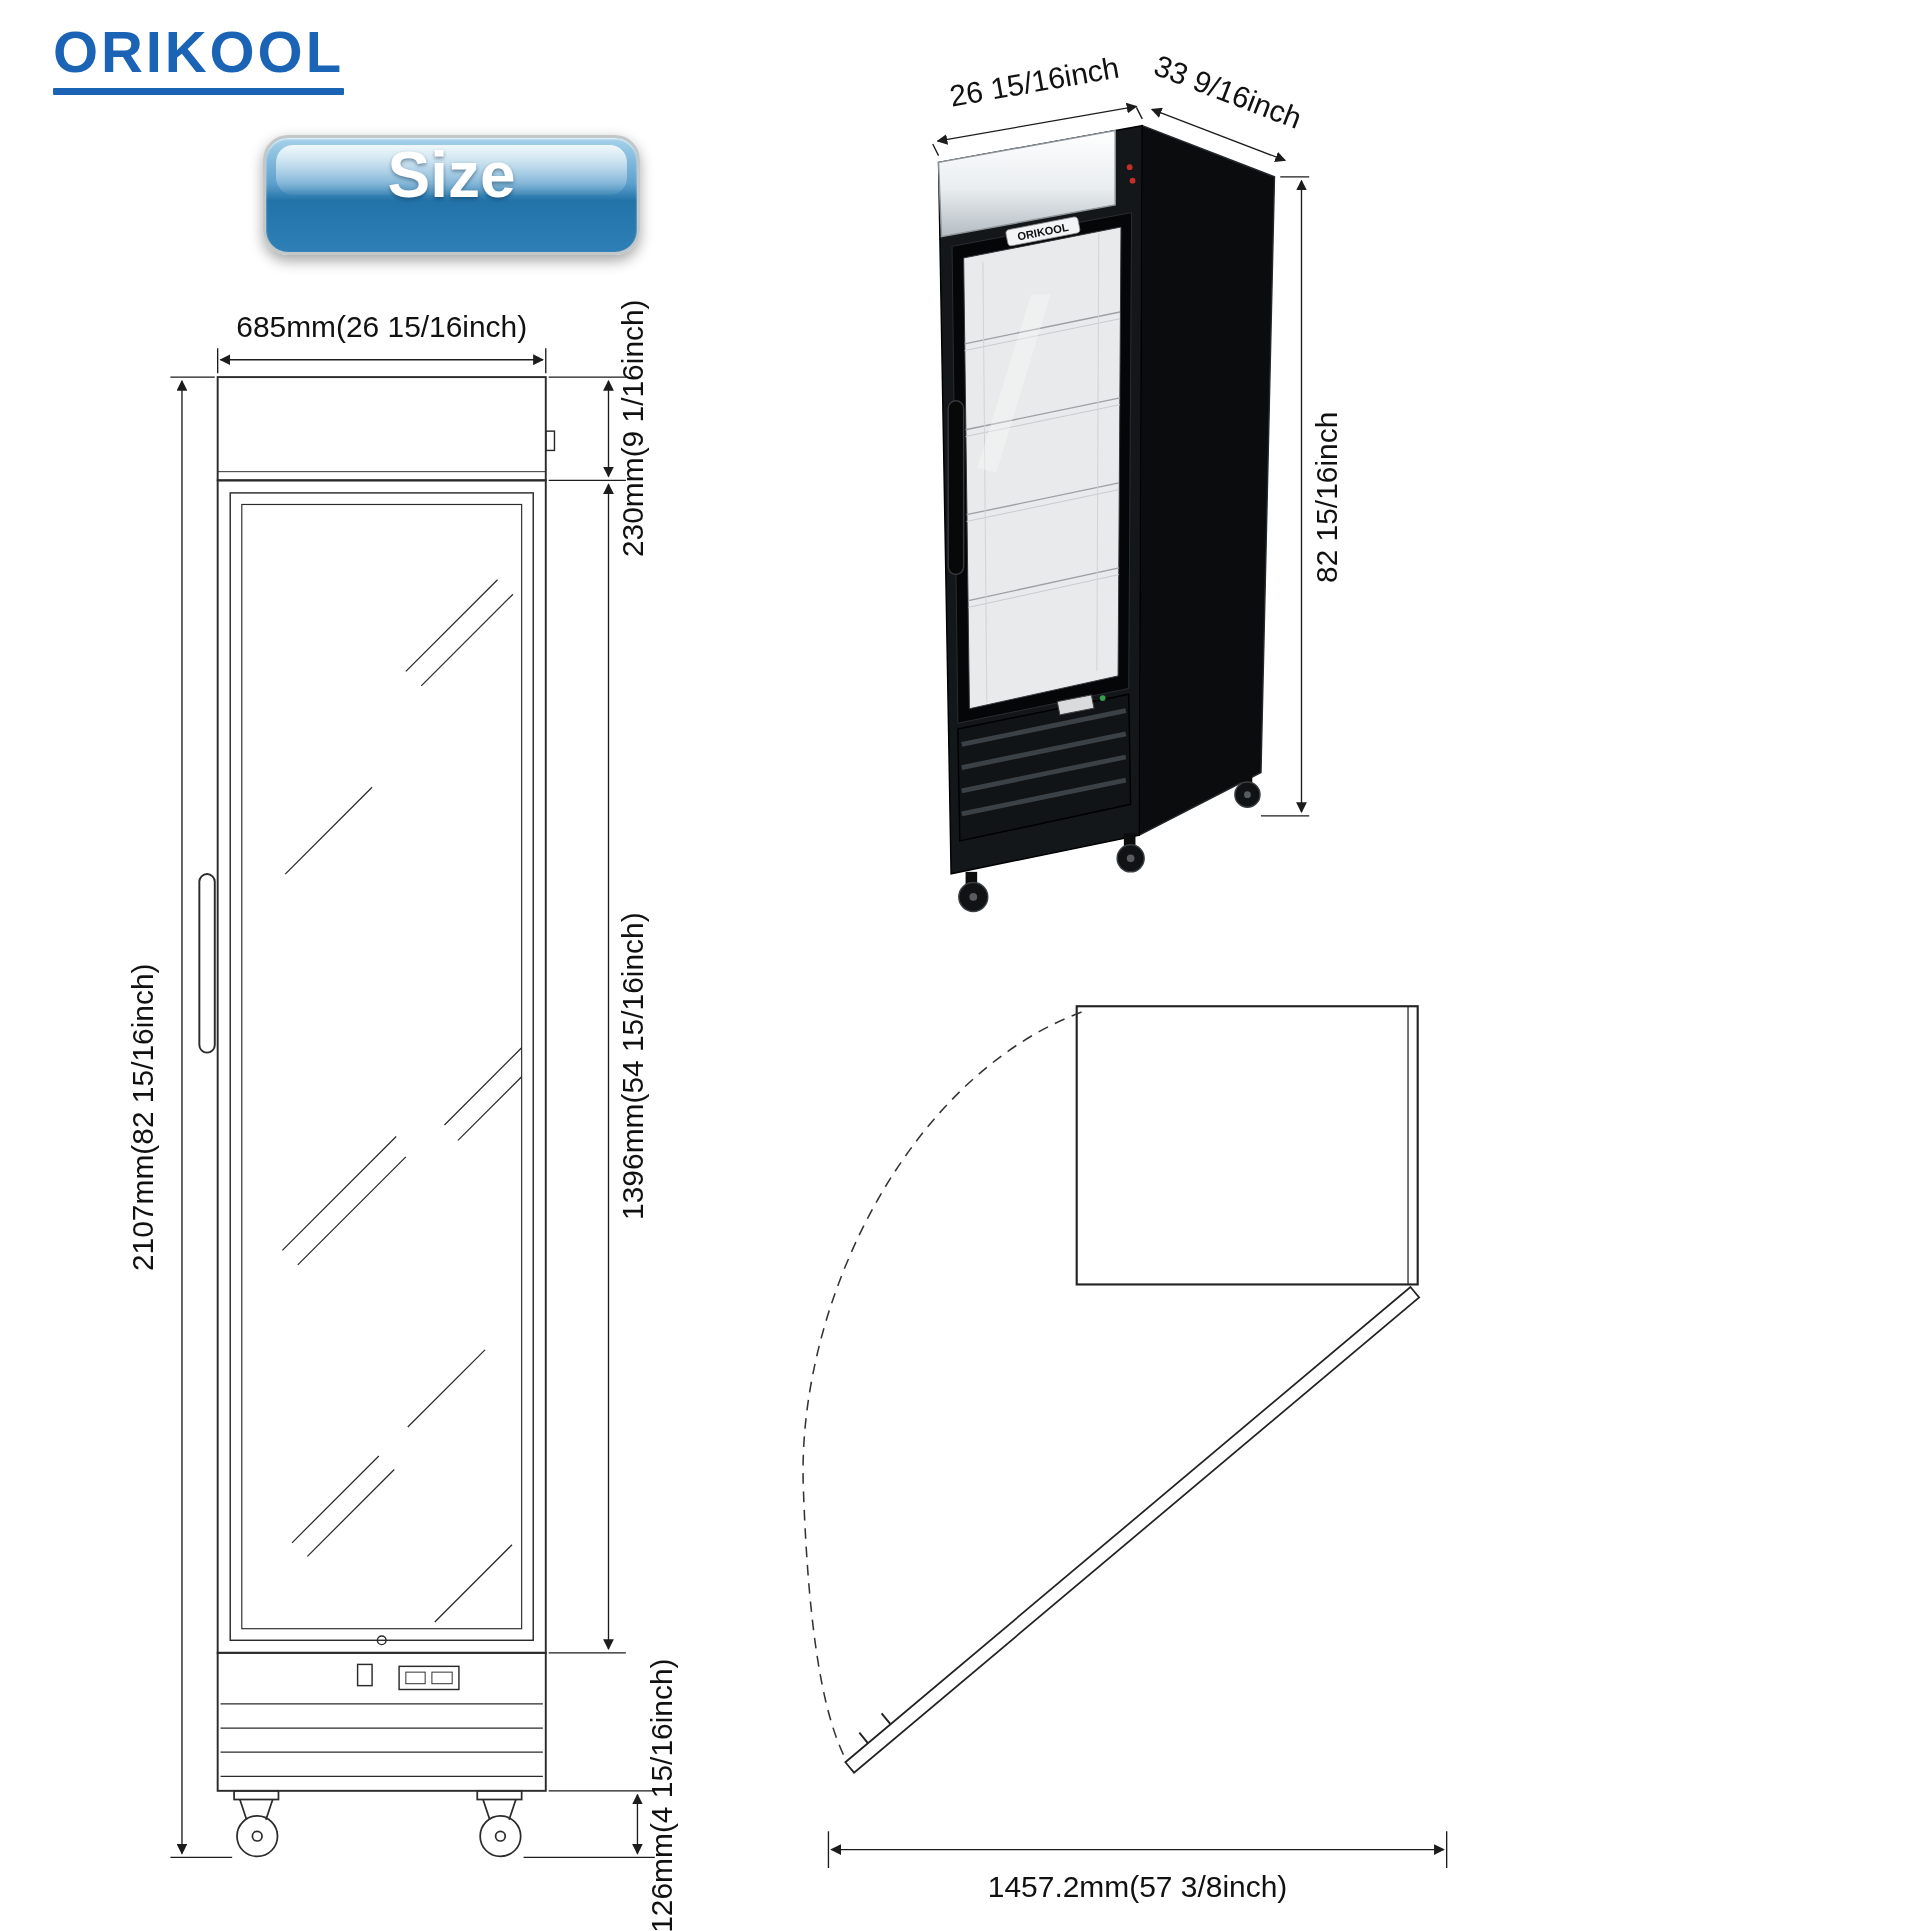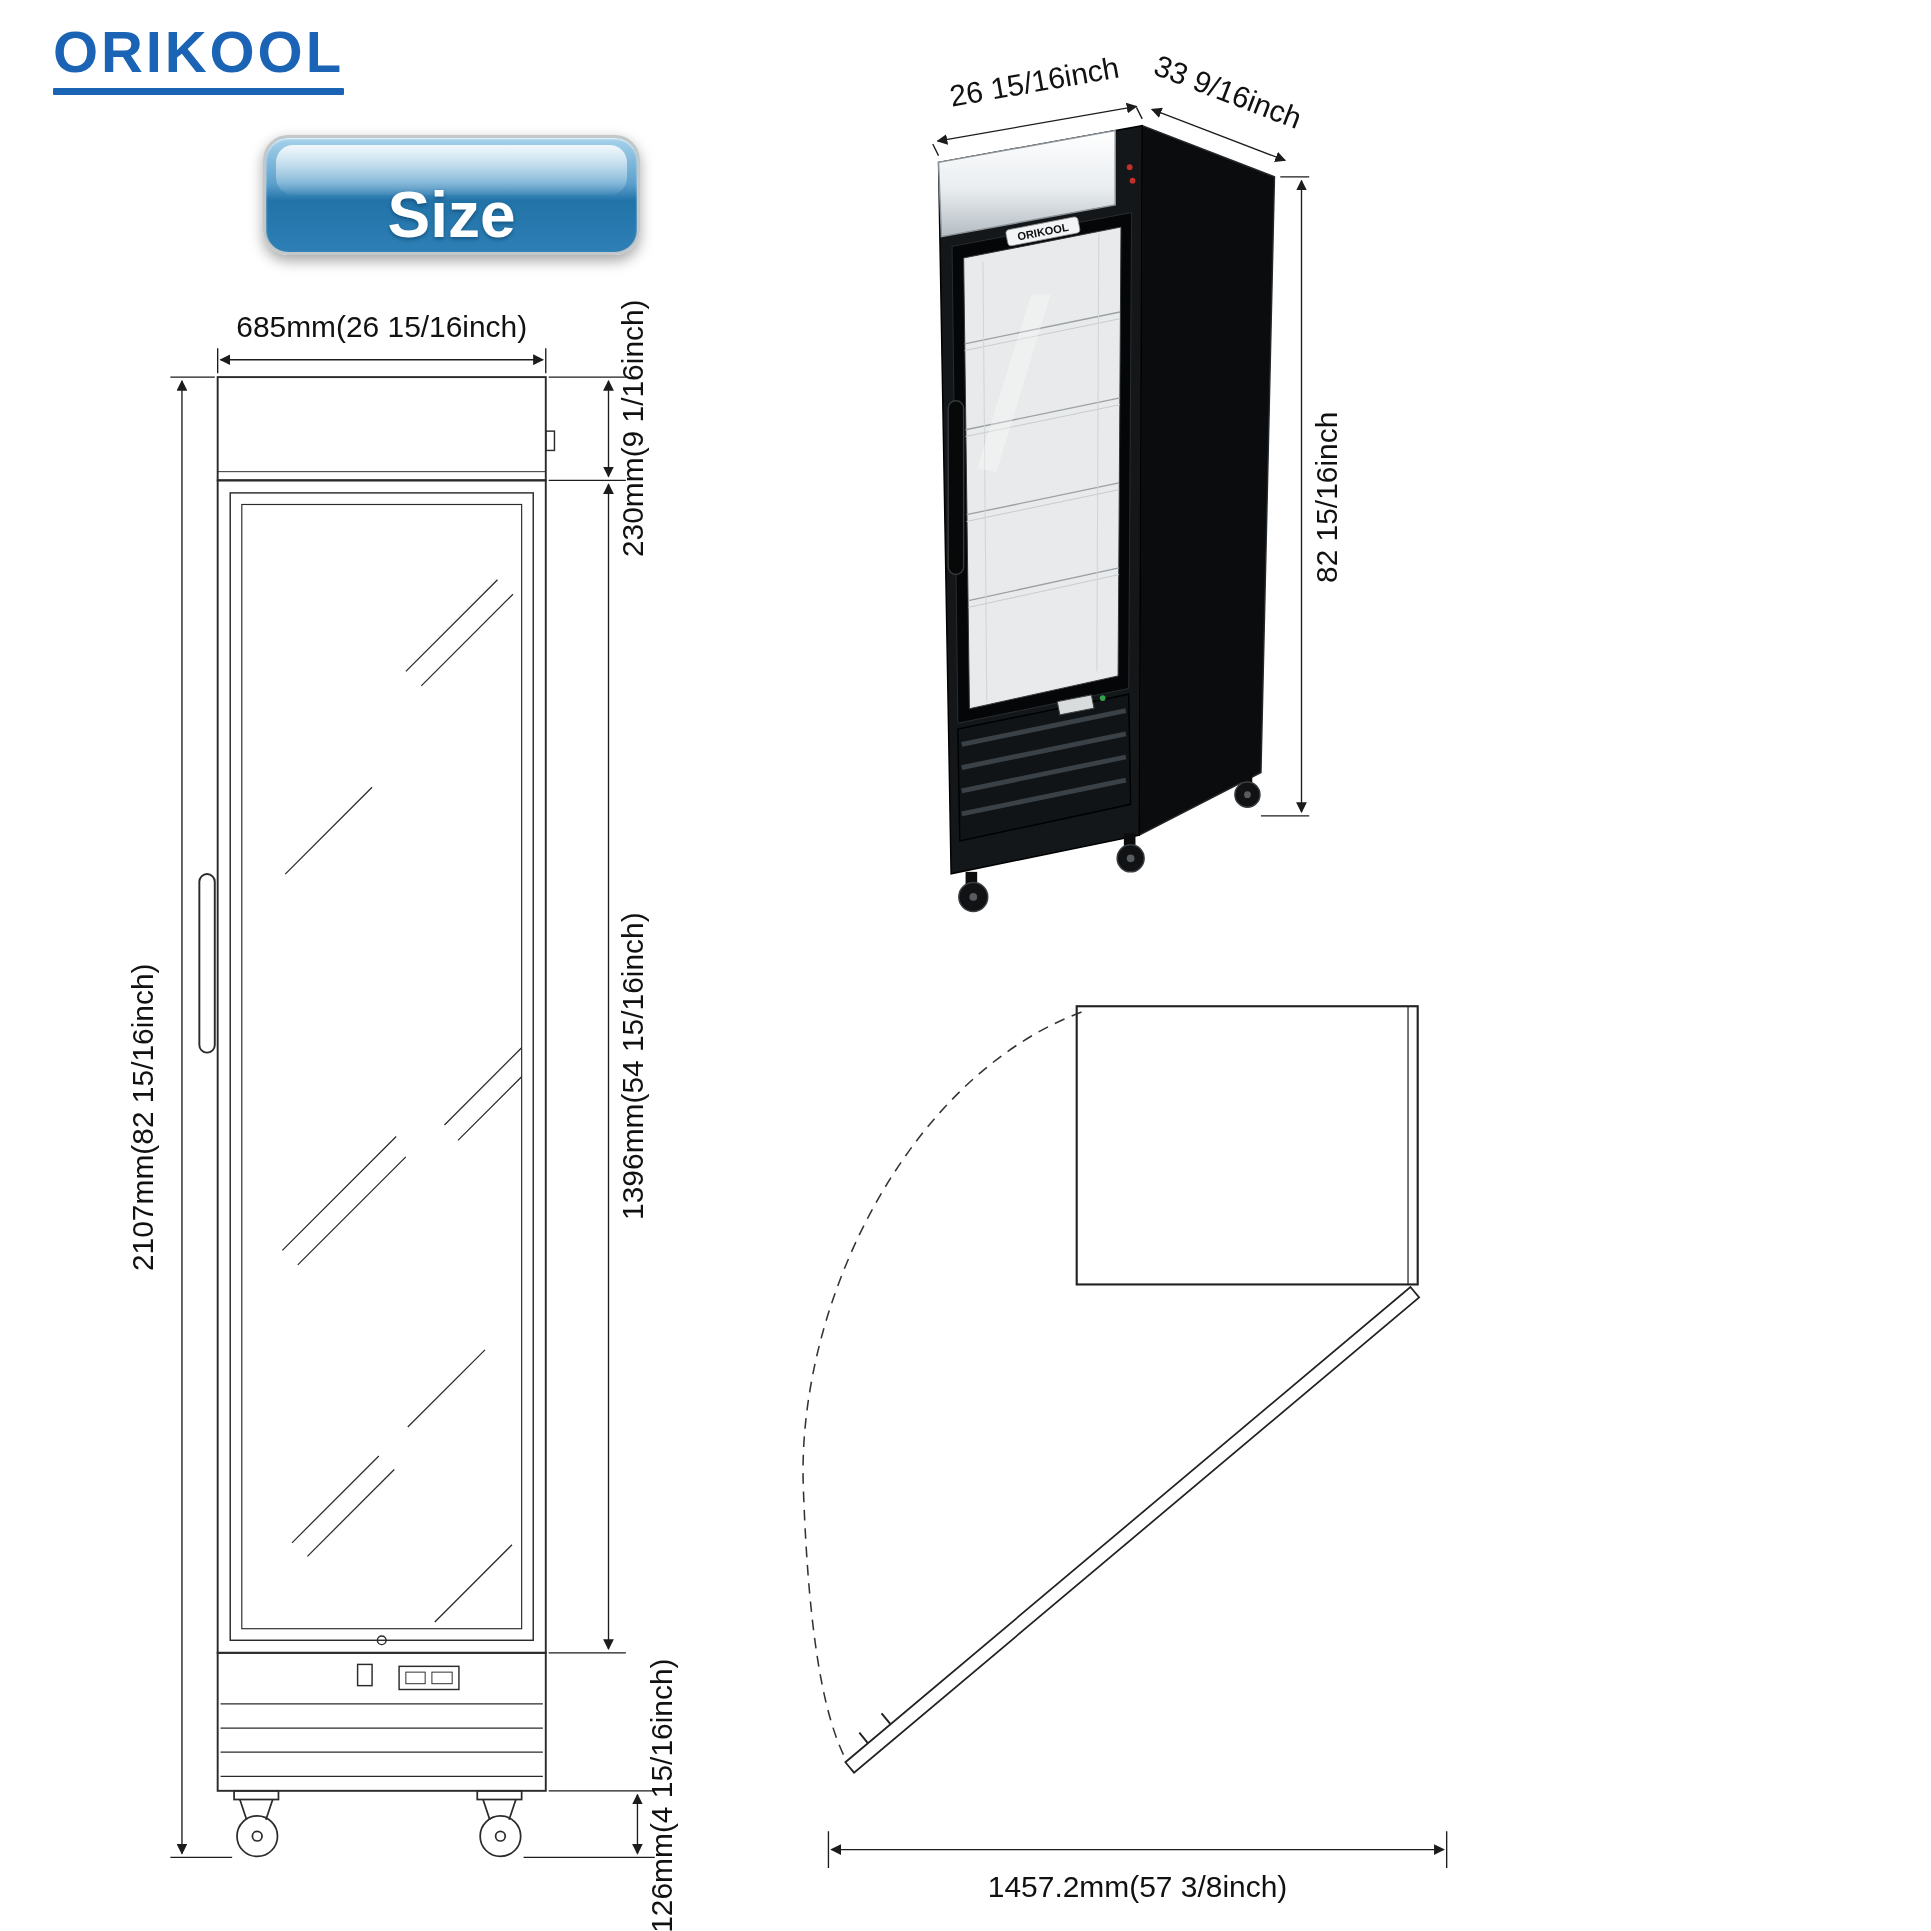--- a/index.html
+++ b/index.html
@@ -10,21 +10,21 @@
   
   .logo { position:absolute; left:53px; top:23px; }
   .logo-text { font-size:58px; font-weight:800; color:#1b64b5; letter-spacing:2.9px; line-height:1; }
   .logo-bar { height:6.8px; background:#1b64b5; margin-top:6.8px; border-radius:1px; }
 
   
   .size-badge { position:absolute; left:263px; top:135px; width:377px; height:120px; border-radius:25px;
     background:linear-gradient(180deg,#a6d2ea 0%, #5da0cc 40%, #2273a8 55%, #2d7fb5 100%);
     border:3.9px solid #c2c7ca;
     box-shadow:0 5.8px 13.5px rgba(0,0,0,.35), inset 0 1px 1.9px rgba(255,255,255,.85);
-    display:flex; align-items:flex-end; justify-content:center; }
+    display:flex; align-items:flex-start; justify-content:center; }
   .size-badge::before { content:""; position:absolute; left:9.7px; right:9.7px; top:6.8px; height:50px;
     border-radius:17.4px; background:linear-gradient(180deg, rgba(255,255,255,.85), rgba(255,255,255,.05)); }
   .size-label { position:relative; font-size:64px; font-weight:700; color:#fff;
     text-shadow:0 1.9px 3.9px rgba(0,40,70,.45); }
 
   svg { position:absolute; }
   .front-view { left:126px; top:290px; }
   .iso-view   { left:898px; top:53px;  }
   .top-view   { left:782px; top:985px; }
   svg text { font-family:"Liberation Sans", sans-serif; fill:#111; }

